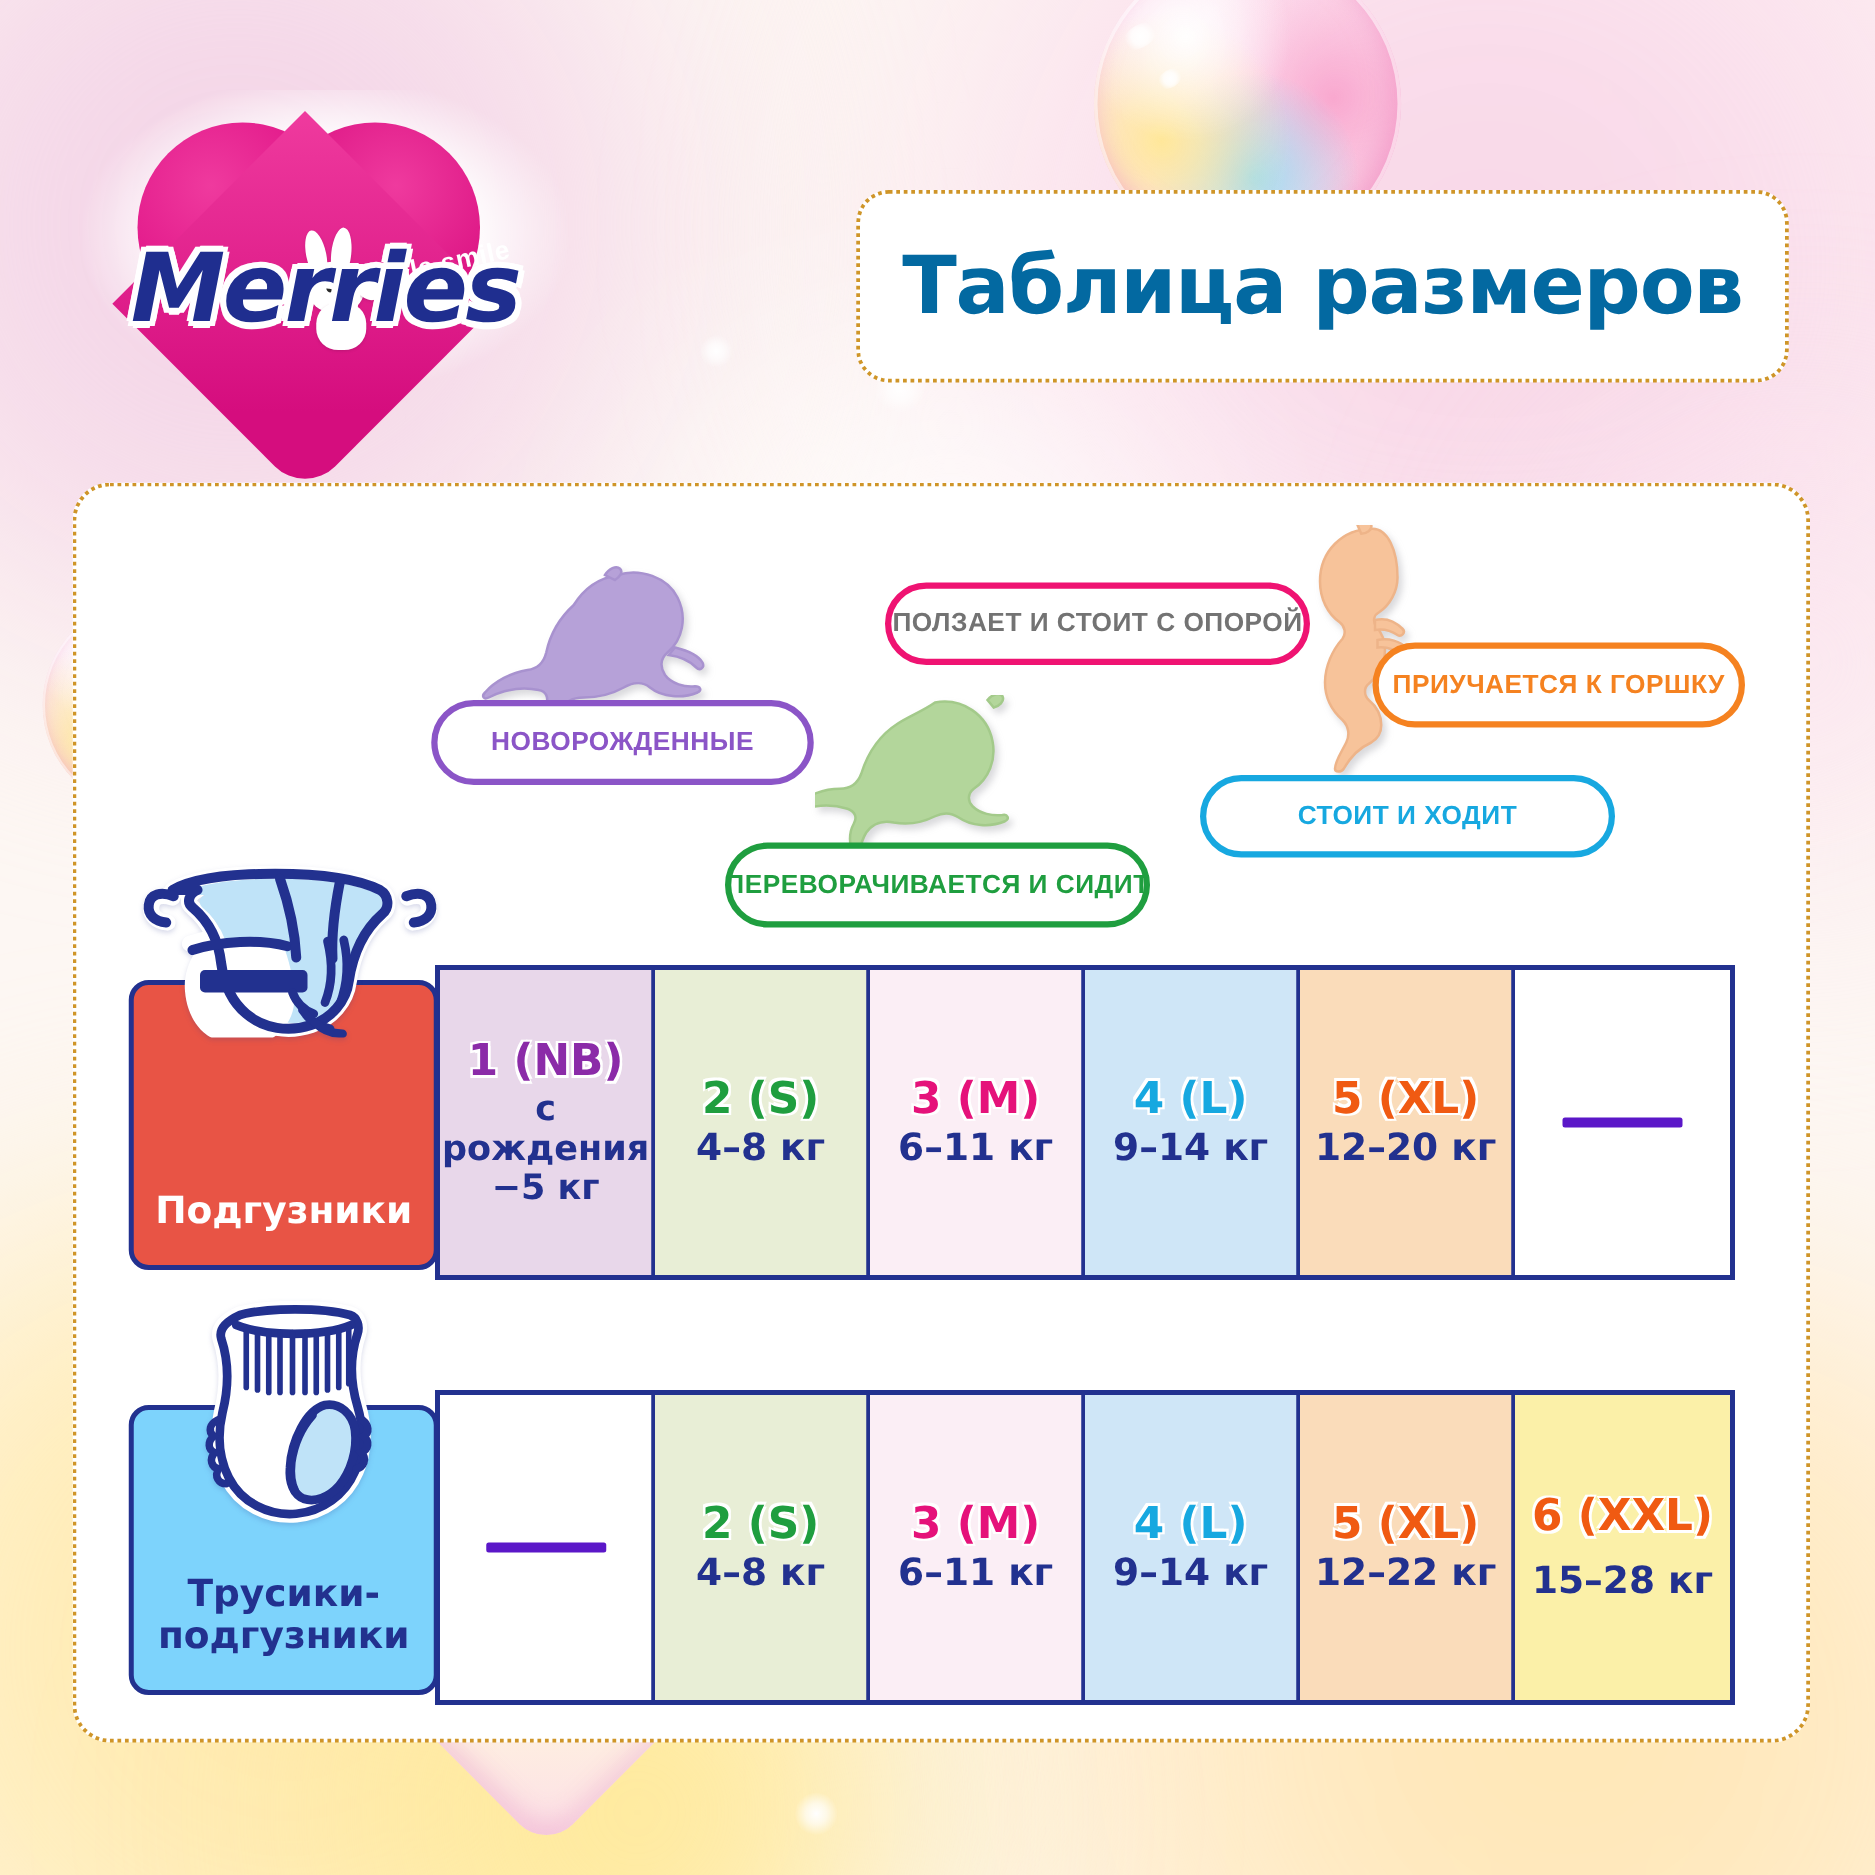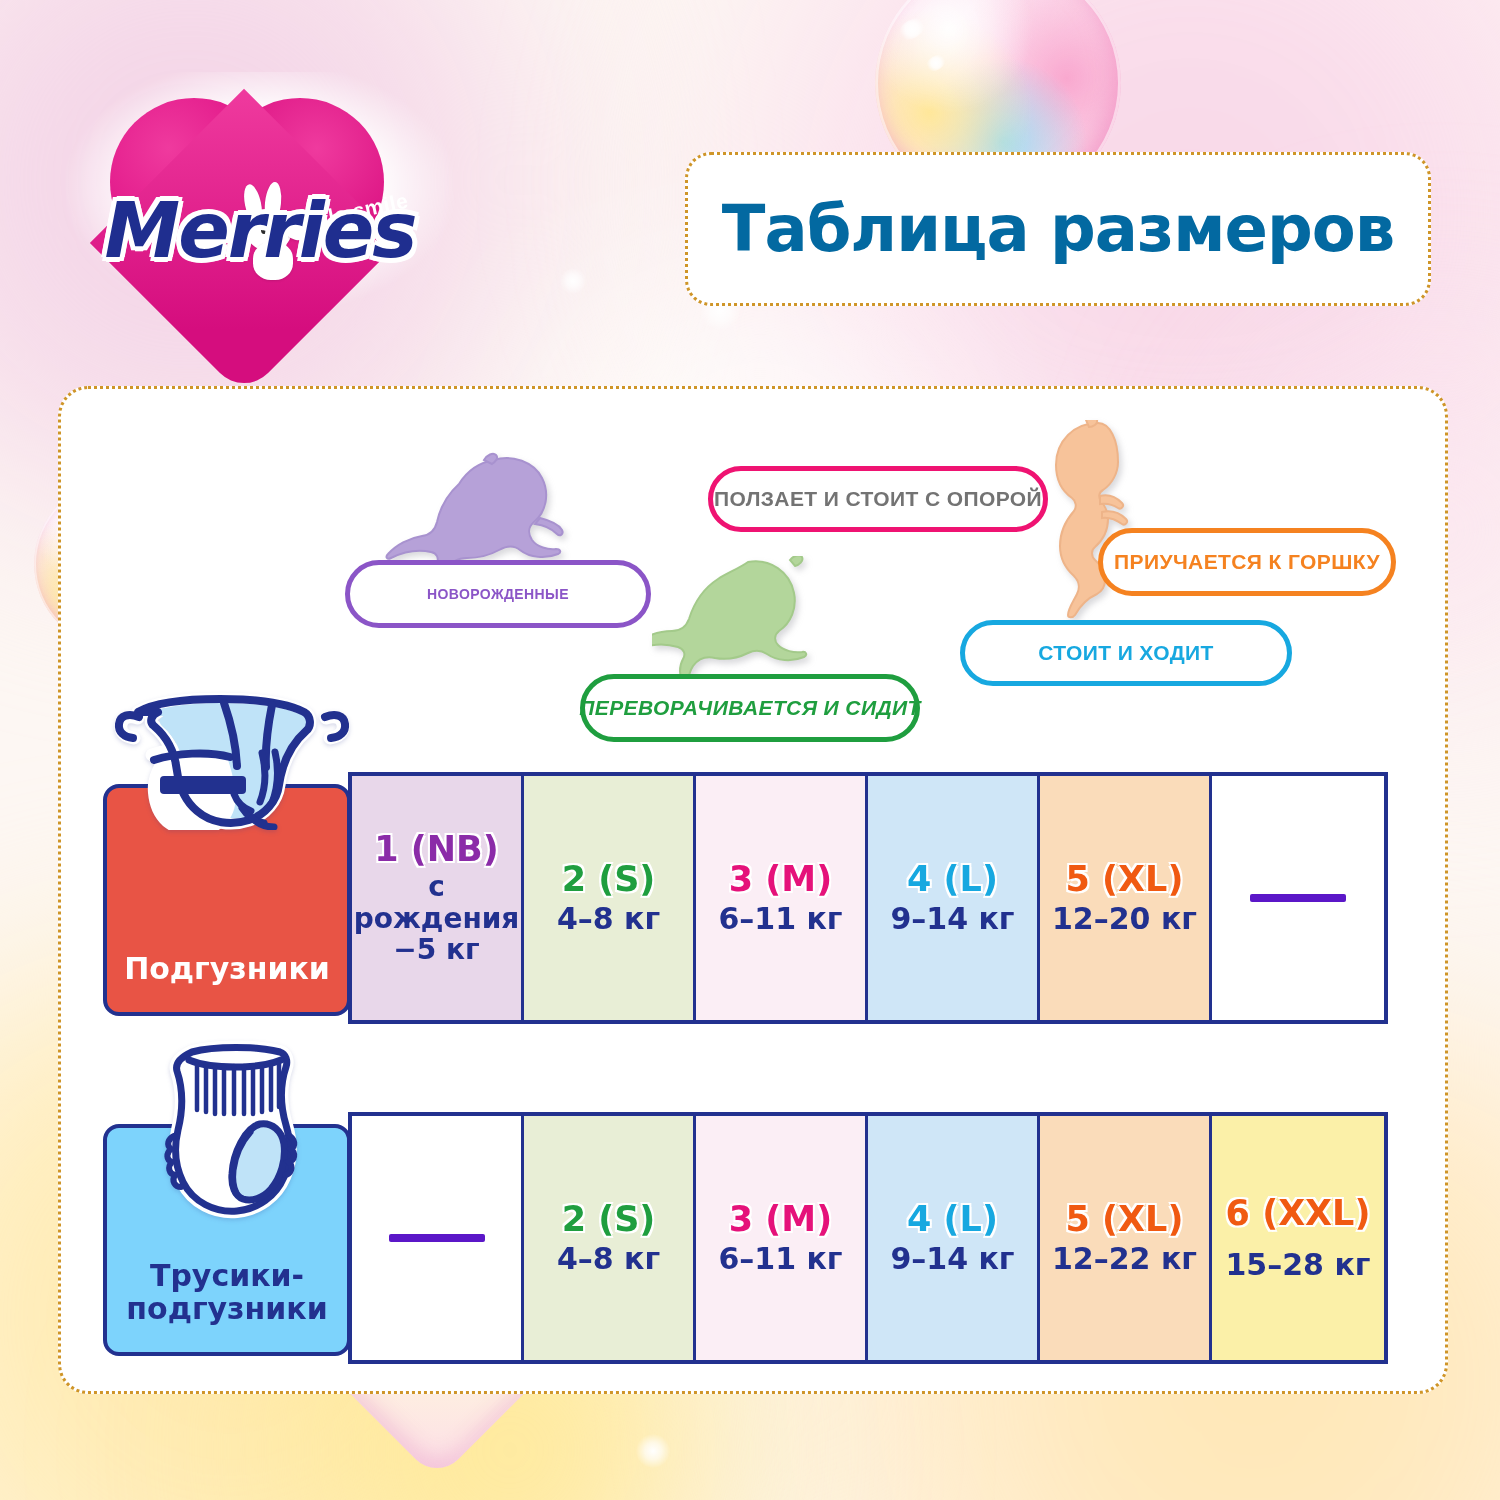--- a/index.html
+++ b/index.html
@@ -72,28 +72,28 @@
   .sil{position:absolute;}
   .sil svg{display:block;filter:drop-shadow(3px 4px 3px rgba(120,120,130,.28));}
 
   
   .pill{position:absolute;display:flex;align-items:center;justify-content:center;
       background:#fff;border-radius:999px;border-width:5px;border-style:solid;
       font-weight:700;letter-spacing:.4px;white-space:nowrap;}
   .pill span{font-family:"Liberation Sans",sans-serif;}
 
   #pillNewborn{left:345px;top:560px;width:296px;height:58px;border-color:#8b55c7;}
-  #pillNewborn span{color:#8b55c7;font-size:14px;}
+  #pillNewborn span{color:#8b55c7;font-size:21px;}
   #pillRolls{left:580px;top:674px;width:330px;height:58px;border-color:#1f9e3f;}
-  #pillRolls span{color:#1f9e3f;font-size:21px;font-style:italic;}
+  #pillRolls span{color:#1f9e3f;font-size:21px;}
   #pillCrawls{left:708px;top:466px;width:330px;height:56px;border-color:#ef1372;}
   #pillCrawls span{color:#ef1372;font-size:21px;}
   #pillStands{left:960px;top:620px;width:322px;height:56px;border-color:#17a8e0;}
   #pillStands span{color:#17a8e0;font-size:21px;}
-  #pillPotty{left:1098px;top:528px;width:288px;height:58px;border-color:#f58220;}
+  #pillPotty{left:1098px;top:514px;width:288px;height:58px;border-color:#f58220;}
   #pillPotty span{color:#f58220;font-size:21px;}
 
   
   .tbl{position:absolute;left:348px;border:4px solid #22318f;display:flex;background:#0369a1;}
   .tbl .cell{width:172px;border-right:3px solid #22318f;display:flex;flex-direction:column;
       align-items:center;justify-content:center;box-sizing:border-box;}
   .tbl .cell:last-child{border-right:none;}
   .sz{font-family:"DejaVu Sans","Liberation Sans",sans-serif;font-weight:700;font-size:35px;line-height:1.05;
       text-shadow:-2px -2px 0 #fff,2px -2px 0 #fff,-2px 2px 0 #fff,2px 2px 0 #fff;}
   .wt{font-family:"DejaVu Sans","Liberation Sans",sans-serif;font-weight:700;font-size:30px;color:#22318f;line-height:1.12;margin-top:4px;text-align:center;}

